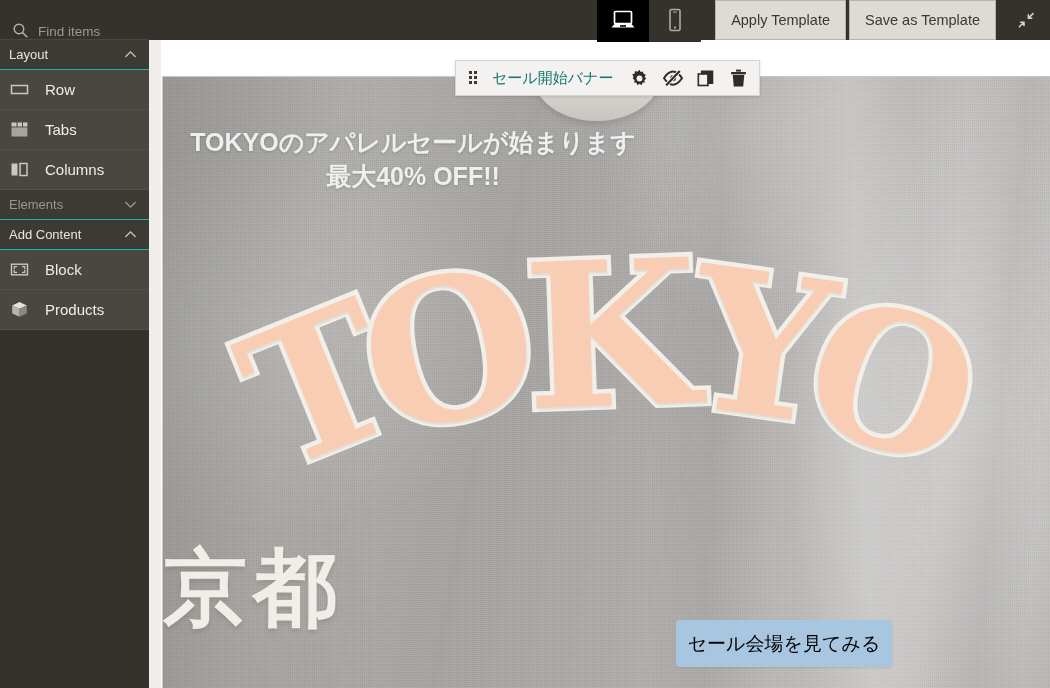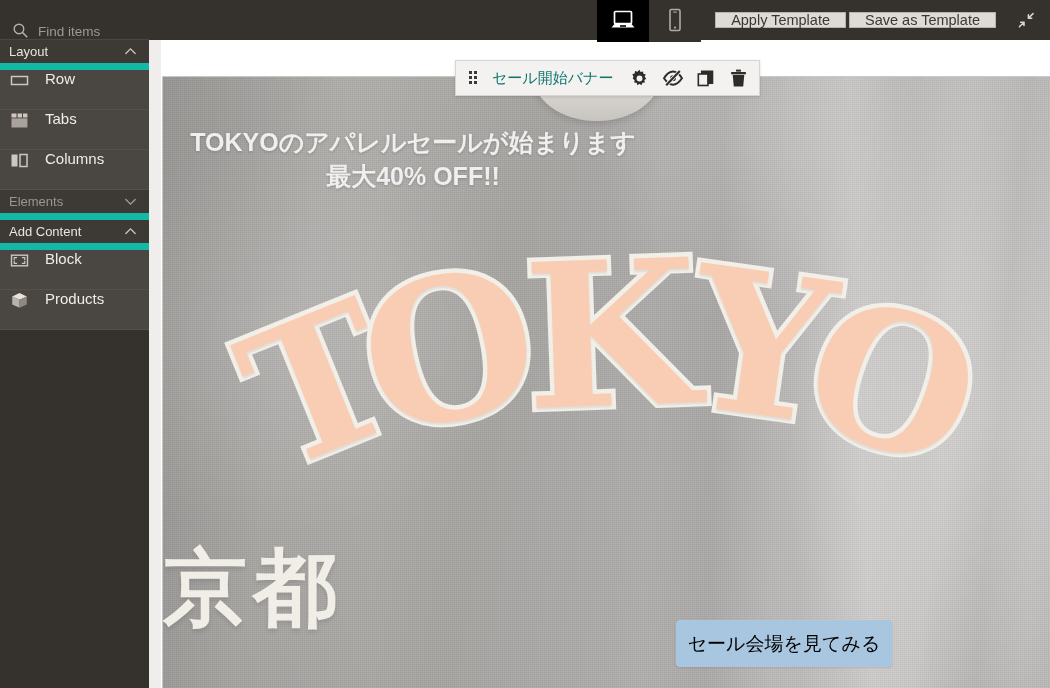--- a/index.html
+++ b/index.html
@@ -47,21 +47,21 @@
   .device-btn {
     width: 52px; height: 44px;
     display: flex; align-items: center; justify-content: center;
     cursor: pointer; background: #35312d;
   }
   .device-btn.active { background: #000000; }
   .device-btn svg { display: block; }
 
   .tpl-btns { display: flex; align-items: center; margin-left: 14px; }
   .tpl-btn {
-    height: 16px; padding: 0 15px;
+    height: 40px; padding: 0 15px;
     background: #dedad5;
     border: 1px solid #b8b3ad;
     color: #3b3833;
     font-size: 14.5px;
     font-family: "Liberation Sans", sans-serif;
     cursor: pointer;
     display: flex; align-items: center;
     white-space: nowrap;
   }
   .tpl-btn + .tpl-btn { margin-left: 3px; }
@@ -77,32 +77,32 @@
     position: absolute; top: 40px; left: 0;
     width: 149px; height: 648px;
     background: #35312d;
     z-index: 30;
   }
   .sb-section {
     height: 30px;
     display: flex; align-items: center;
     padding: 0 10px 0 9px;
     background: #3d3934;
-    border-bottom: 7px solid #14b8a6;
+    border-bottom: 1px solid #14b8a6;
     cursor: pointer;
     justify-content: space-between;
   }
   .sb-section-label { font-size: 13px; }
   .sb-section.open .sb-section-label { color: #e8e4de; }
   .sb-section.closed .sb-section-label { color: #9b958e; }
   .sb-chev { width: 17px; height: 17px; flex: 0 0 auto; }
 
   .sb-item {
     height: 40px;
-    display: flex; 
+    display: flex; align-items: center;
     padding-left: 9px;
     background: #4a4641;
     border-bottom: 1px solid #565049;
     cursor: pointer;
   }
   .sb-item-icon {
     width: 20px; height: 20px; flex: 0 0 auto;
     display: flex; align-items: center; justify-content: center;
   }
   .sb-item-label {

